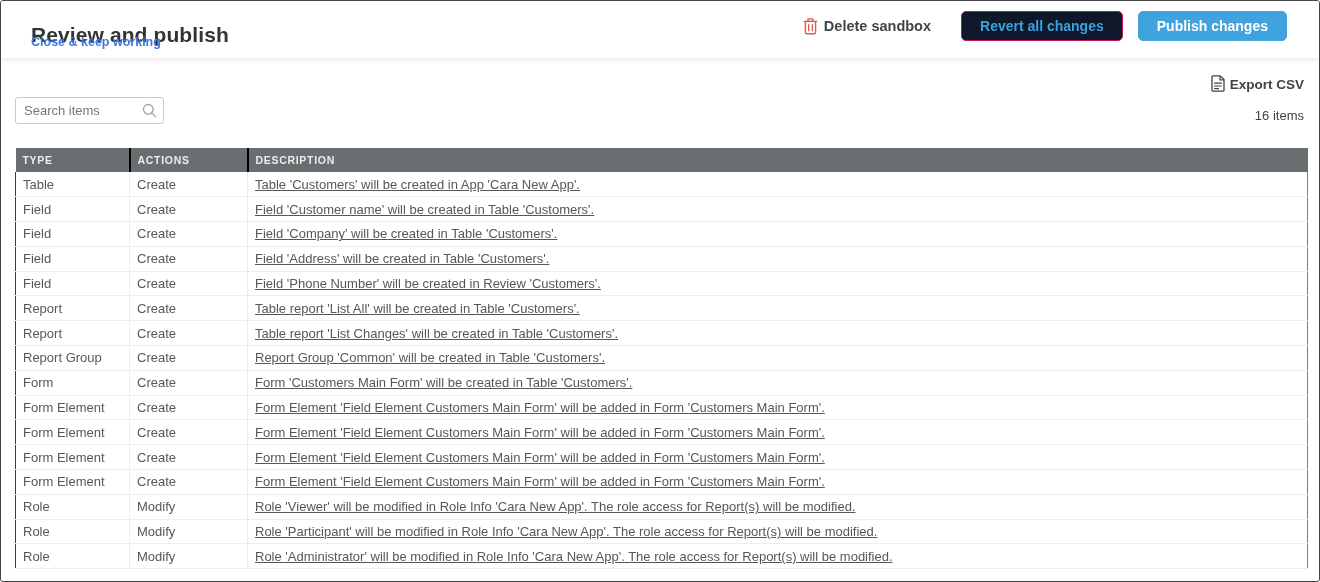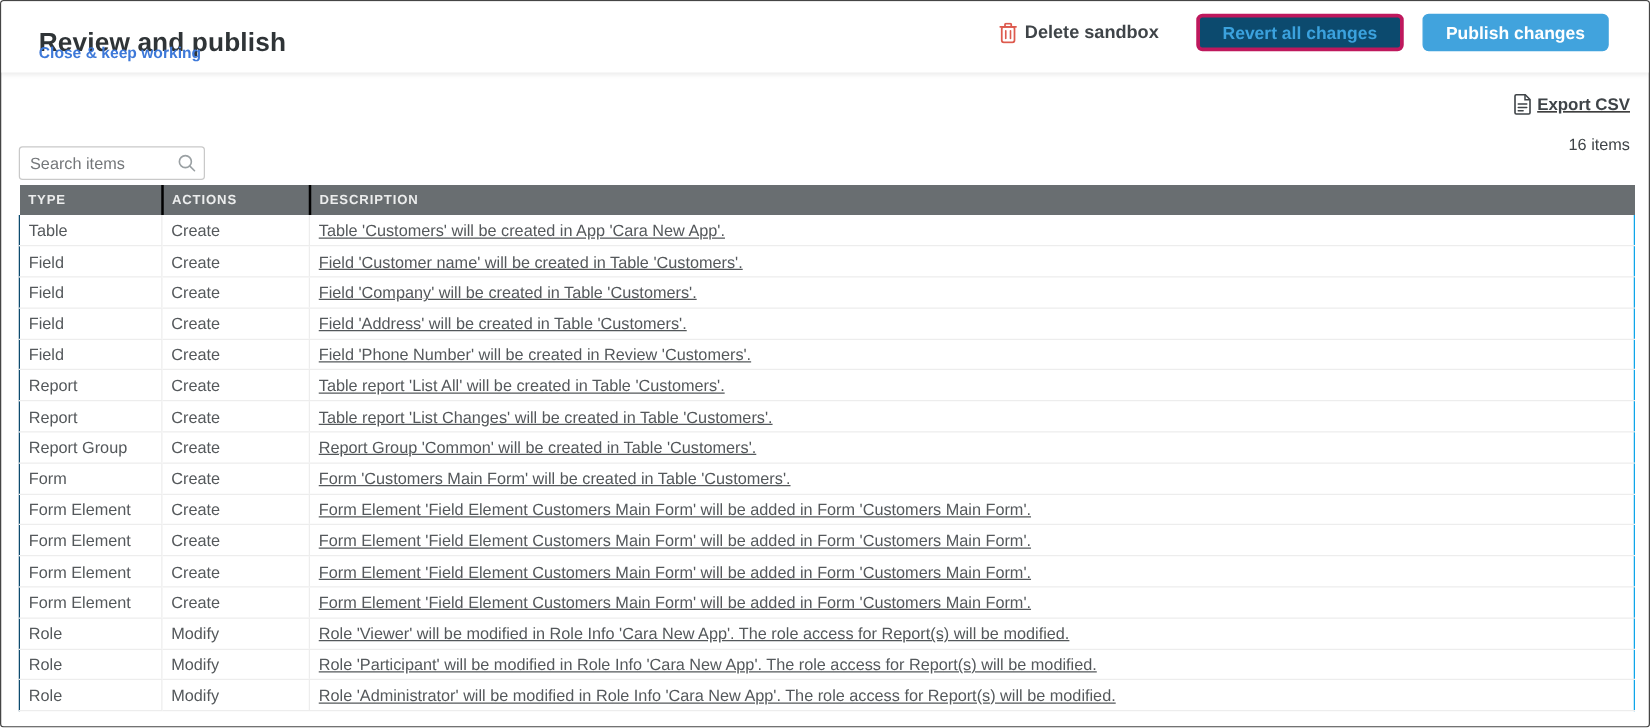--- a/index.html
+++ b/index.html
@@ -67,48 +67,47 @@
   .btn {
     height: 30px;
     border-radius: 5px;
     font-family: "Liberation Sans", sans-serif;
     font-size: 14px;
     font-weight: 700;
     cursor: pointer;
     padding: 0 18px;
   }
   .btn-outline {
-    background: #0c4a6e;
-    border: 3px solid #be185d;
+    background: #0f172a;
+    border: 1px solid #be185d;
     color: #3ba2de;
   }
   .btn-primary {
     background: #41a3dd;
     border: 1px solid #41a3dd;
     color: #ffffff;
   }
 
   
   .export-csv {
     position: absolute;
     top: 74px; right: 15px;
     display: flex;
-    align-items: center;
+    align-items: flex-end;
     gap: 5px;
     cursor: pointer;
-    text-decoration: underline;
   }
   .export-csv span {
     font-size: 13.5px;
     font-weight: 600;
     color: #3f4448;
   }
   .search-wrap {
     position: absolute;
-    left: 14px; top: 116px;
+    left: 14px; top: 96px;
     width: 149px; height: 27px;
   }
   .search-input {
     width: 100%; height: 100%;
     border: 1px solid #c9c9c9;
     border-radius: 3px;
     padding: 0 26px 0 8px;
     font-family: "Liberation Sans", sans-serif;
     font-size: 13px;
     color: #333;

